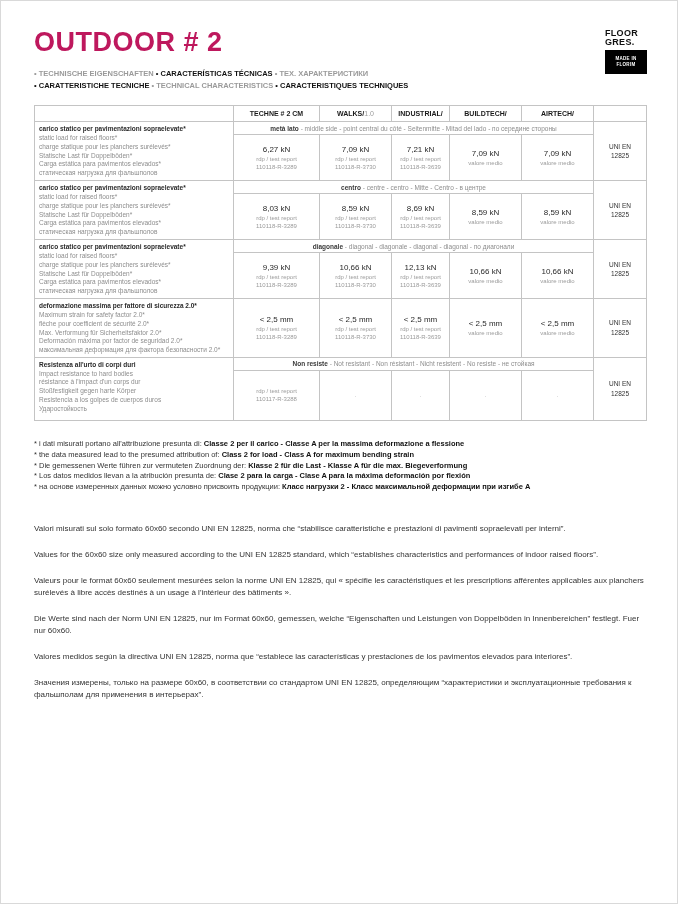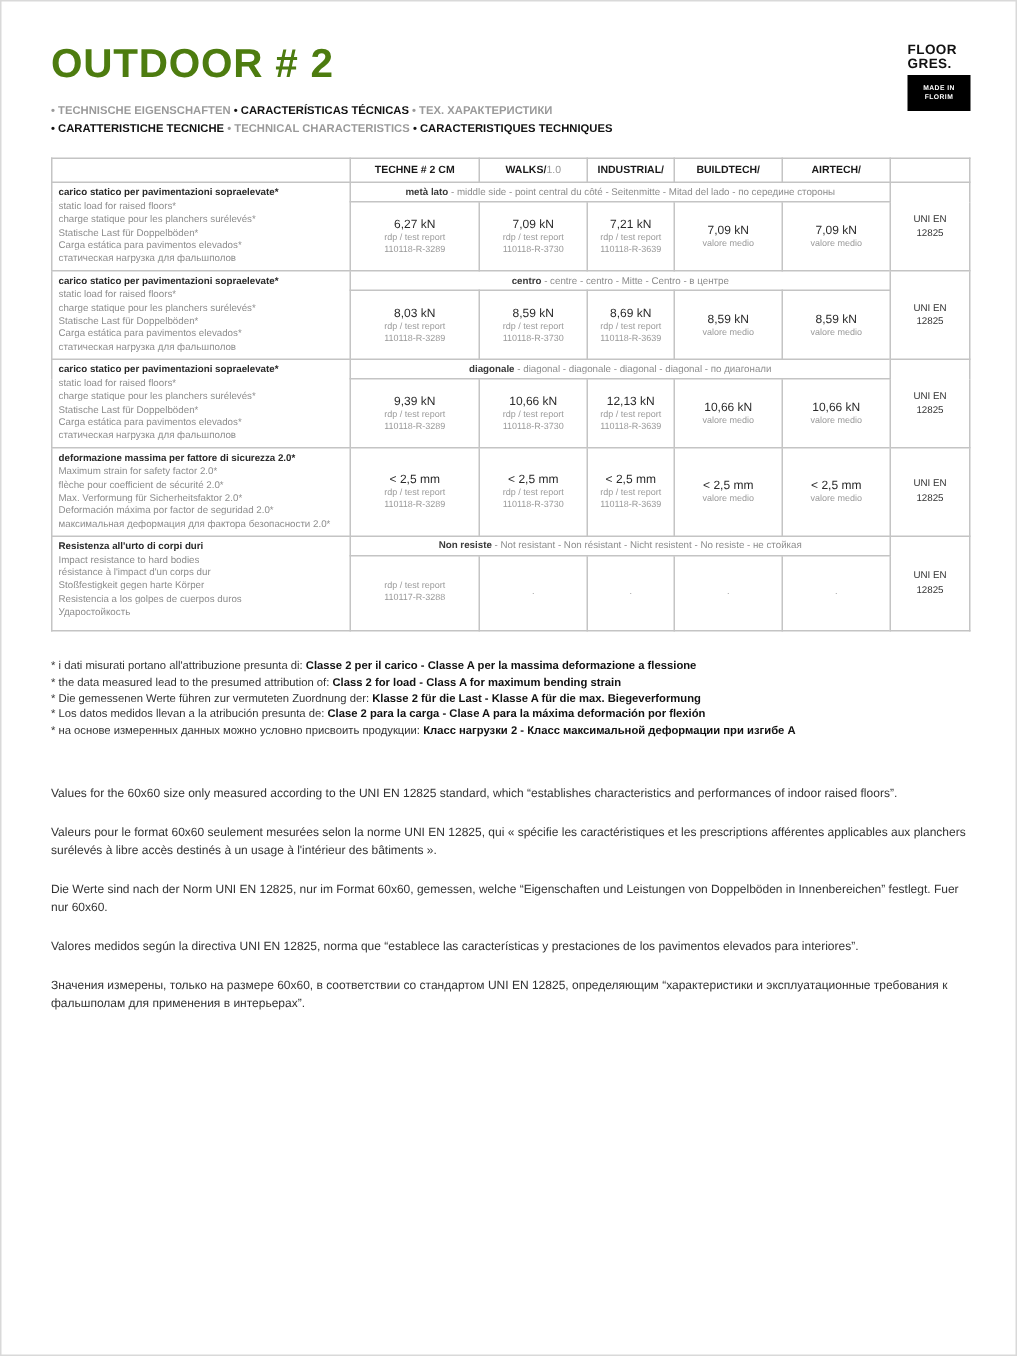--- a/index.html
+++ b/index.html
@@ -4,21 +4,21 @@
 <style>
   * { box-sizing: border-box; }
   html, body { margin: 0; padding: 0; background: #f2f2f2; }
   body { font-family: "Liberation Sans", sans-serif; color: #222; }
   .page {
     width: 678px; height: 904px; background: #fff; position: relative;
     border: 1px solid #d9d9d9; padding: 26px 33px; overflow: hidden;
   }
   
   .page-title {
-    margin: 0; font-size: 27px; font-weight: bold; letter-spacing: 0.5px; color: #4d7c0f;
+    margin: 0; font-size: 27px; font-weight: bold; letter-spacing: 0.5px; color: #be185d;
   }
   .subtitles { margin-top: 10px; line-height: 1.55; }
   .subtitle { font-size: 7.5px; font-weight: bold; color: #111; white-space: nowrap; }
   .subtitle .muted { color: #9a9a9a; }
   
   .logo { position: absolute; top: 28px; right: 30px; width: 42px; text-align: left; }
   .logo-name { font-size: 9px; font-weight: bold; line-height: 1.05; color: #111; letter-spacing: 0.3px; }
   .logo-box {
     margin-top: 2px; background: #000; color: #fff; font-size: 4.5px; font-weight: bold;
     padding: 6px 3px; text-align: center; line-height: 1.4; letter-spacing: 0.3px;
@@ -293,20 +293,21 @@
 
   <div class="footnotes">
     <div class="footnote"><span>* i dati misurati portano all'attribuzione presunta di: </span><span class="fn-bold">Classe 2 per il carico - Classe A per la massima deformazione a flessione</span></div>
     <div class="footnote"><span>* the data measured lead to the presumed attribution of: </span><span class="fn-bold">Class 2 for load - Class  A for maximum bending strain</span></div>
     <div class="footnote"><span>* Die gemessenen Werte führen zur vermuteten Zuordnung der: </span><span class="fn-bold">Klasse 2 für die Last - Klasse A für die max. Biegeverformung</span></div>
     <div class="footnote"><span>* Los datos medidos llevan a la atribución presunta de: </span><span class="fn-bold">Clase 2 para la carga - Clase A para la máxima deformación por flexión</span></div>
     <div class="footnote"><span>* на основе измеренных данных можно условно присвоить продукции: </span><span class="fn-bold">Класс нагрузки 2 - Класс максимальной деформации при изгибе A</span></div>
   </div>
 
   <div class="paragraphs">
+    <p>Valori misurati sul solo formato 60x60 secondo UNI EN 12825, norma che “stabilisce caratteristiche e prestazioni di pavimenti sopraelevati per interni”.</p>
     <p>Values for the 60x60 size only measured  according to the UNI EN 12825 standard, which “establishes characteristics and performances of indoor raised floors”.</p>
     <p>Valeurs pour le format 60x60 seulement mesurées selon la norme UNI EN 12825, qui « spécifie les caractéristiques et les prescriptions afférentes applicables aux planchers surélevés à libre accès destinés à un usage à l'intérieur des bâtiments ».</p>
     <p>Die Werte sind nach der Norm UNI EN 12825, nur im Format 60x60, gemessen, welche “Eigenschaften und Leistungen von Doppelböden in Innenbereichen” festlegt. Fuer nur 60x60.</p>
     <p>Valores medidos según la directiva UNI EN 12825, norma que “establece las características y prestaciones de los pavimentos elevados para interiores”.</p>
     <p>Значения измерены, только на размере 60x60,  в соответствии со стандартом UNI EN 12825, определяющим “характеристики и эксплуатационные требования к фальшполам для применения в интерьерах”.</p>
   </div>
 
 </div>
 
 </body></html>

